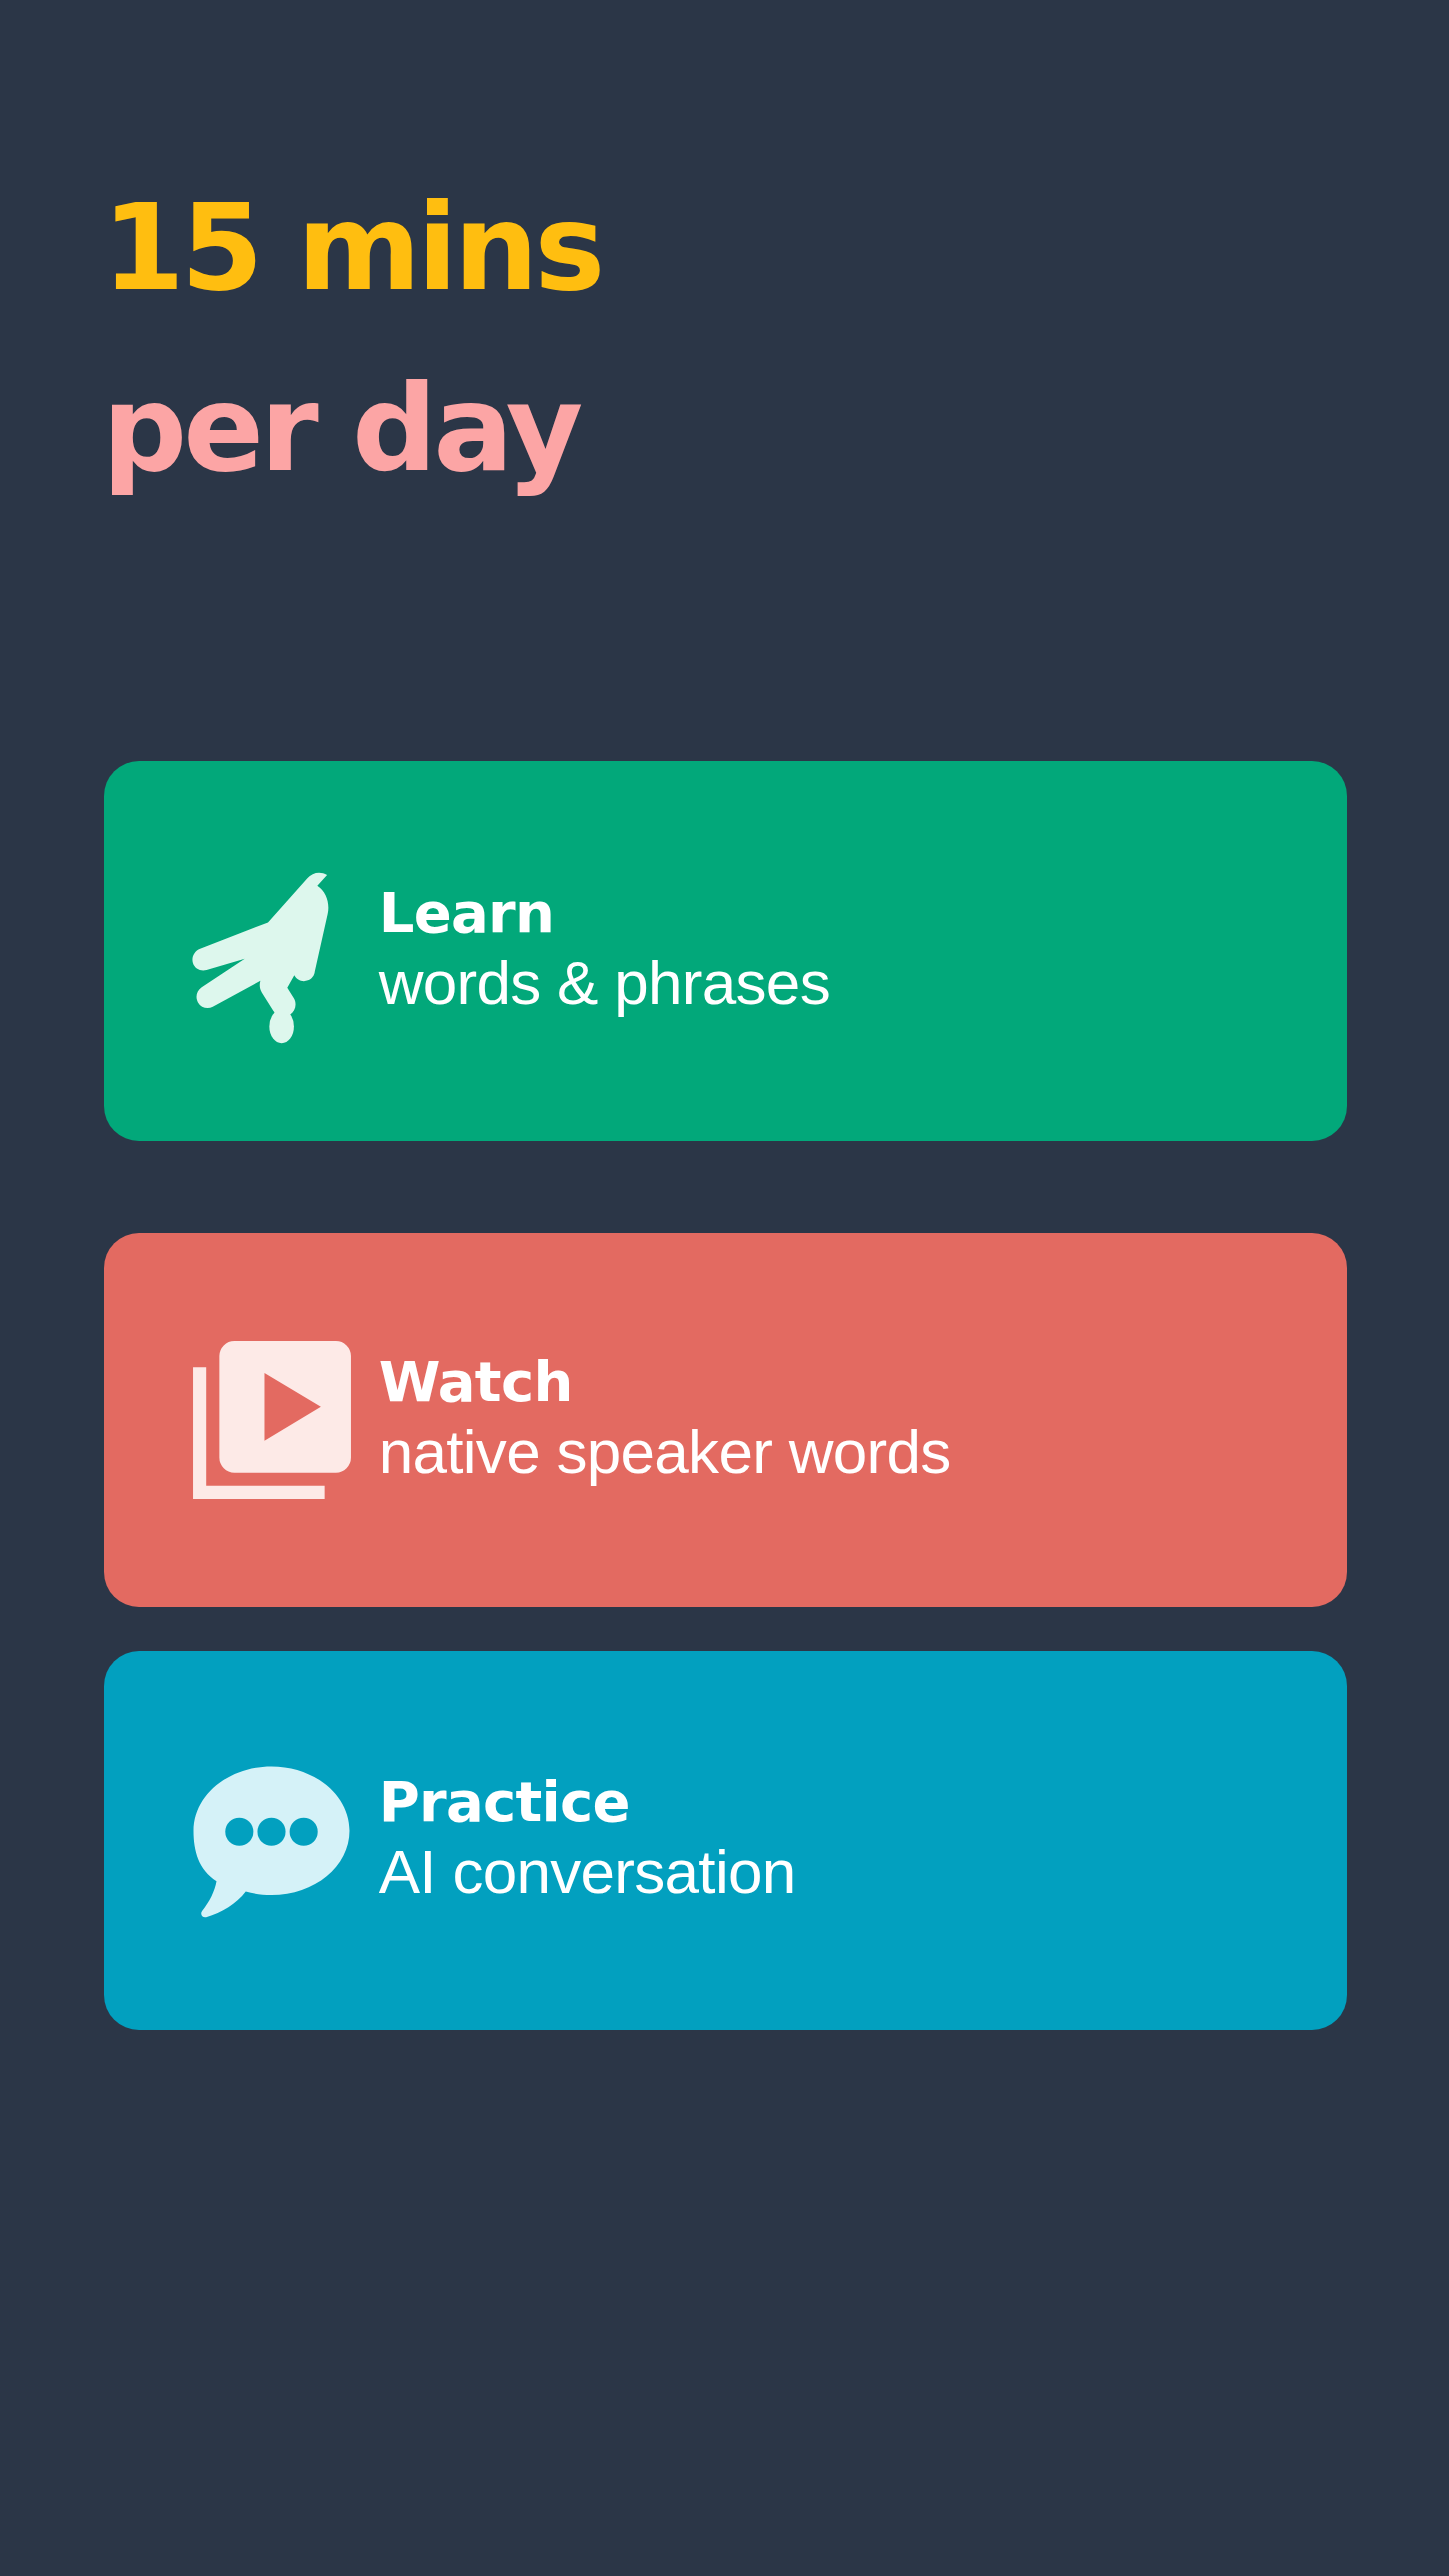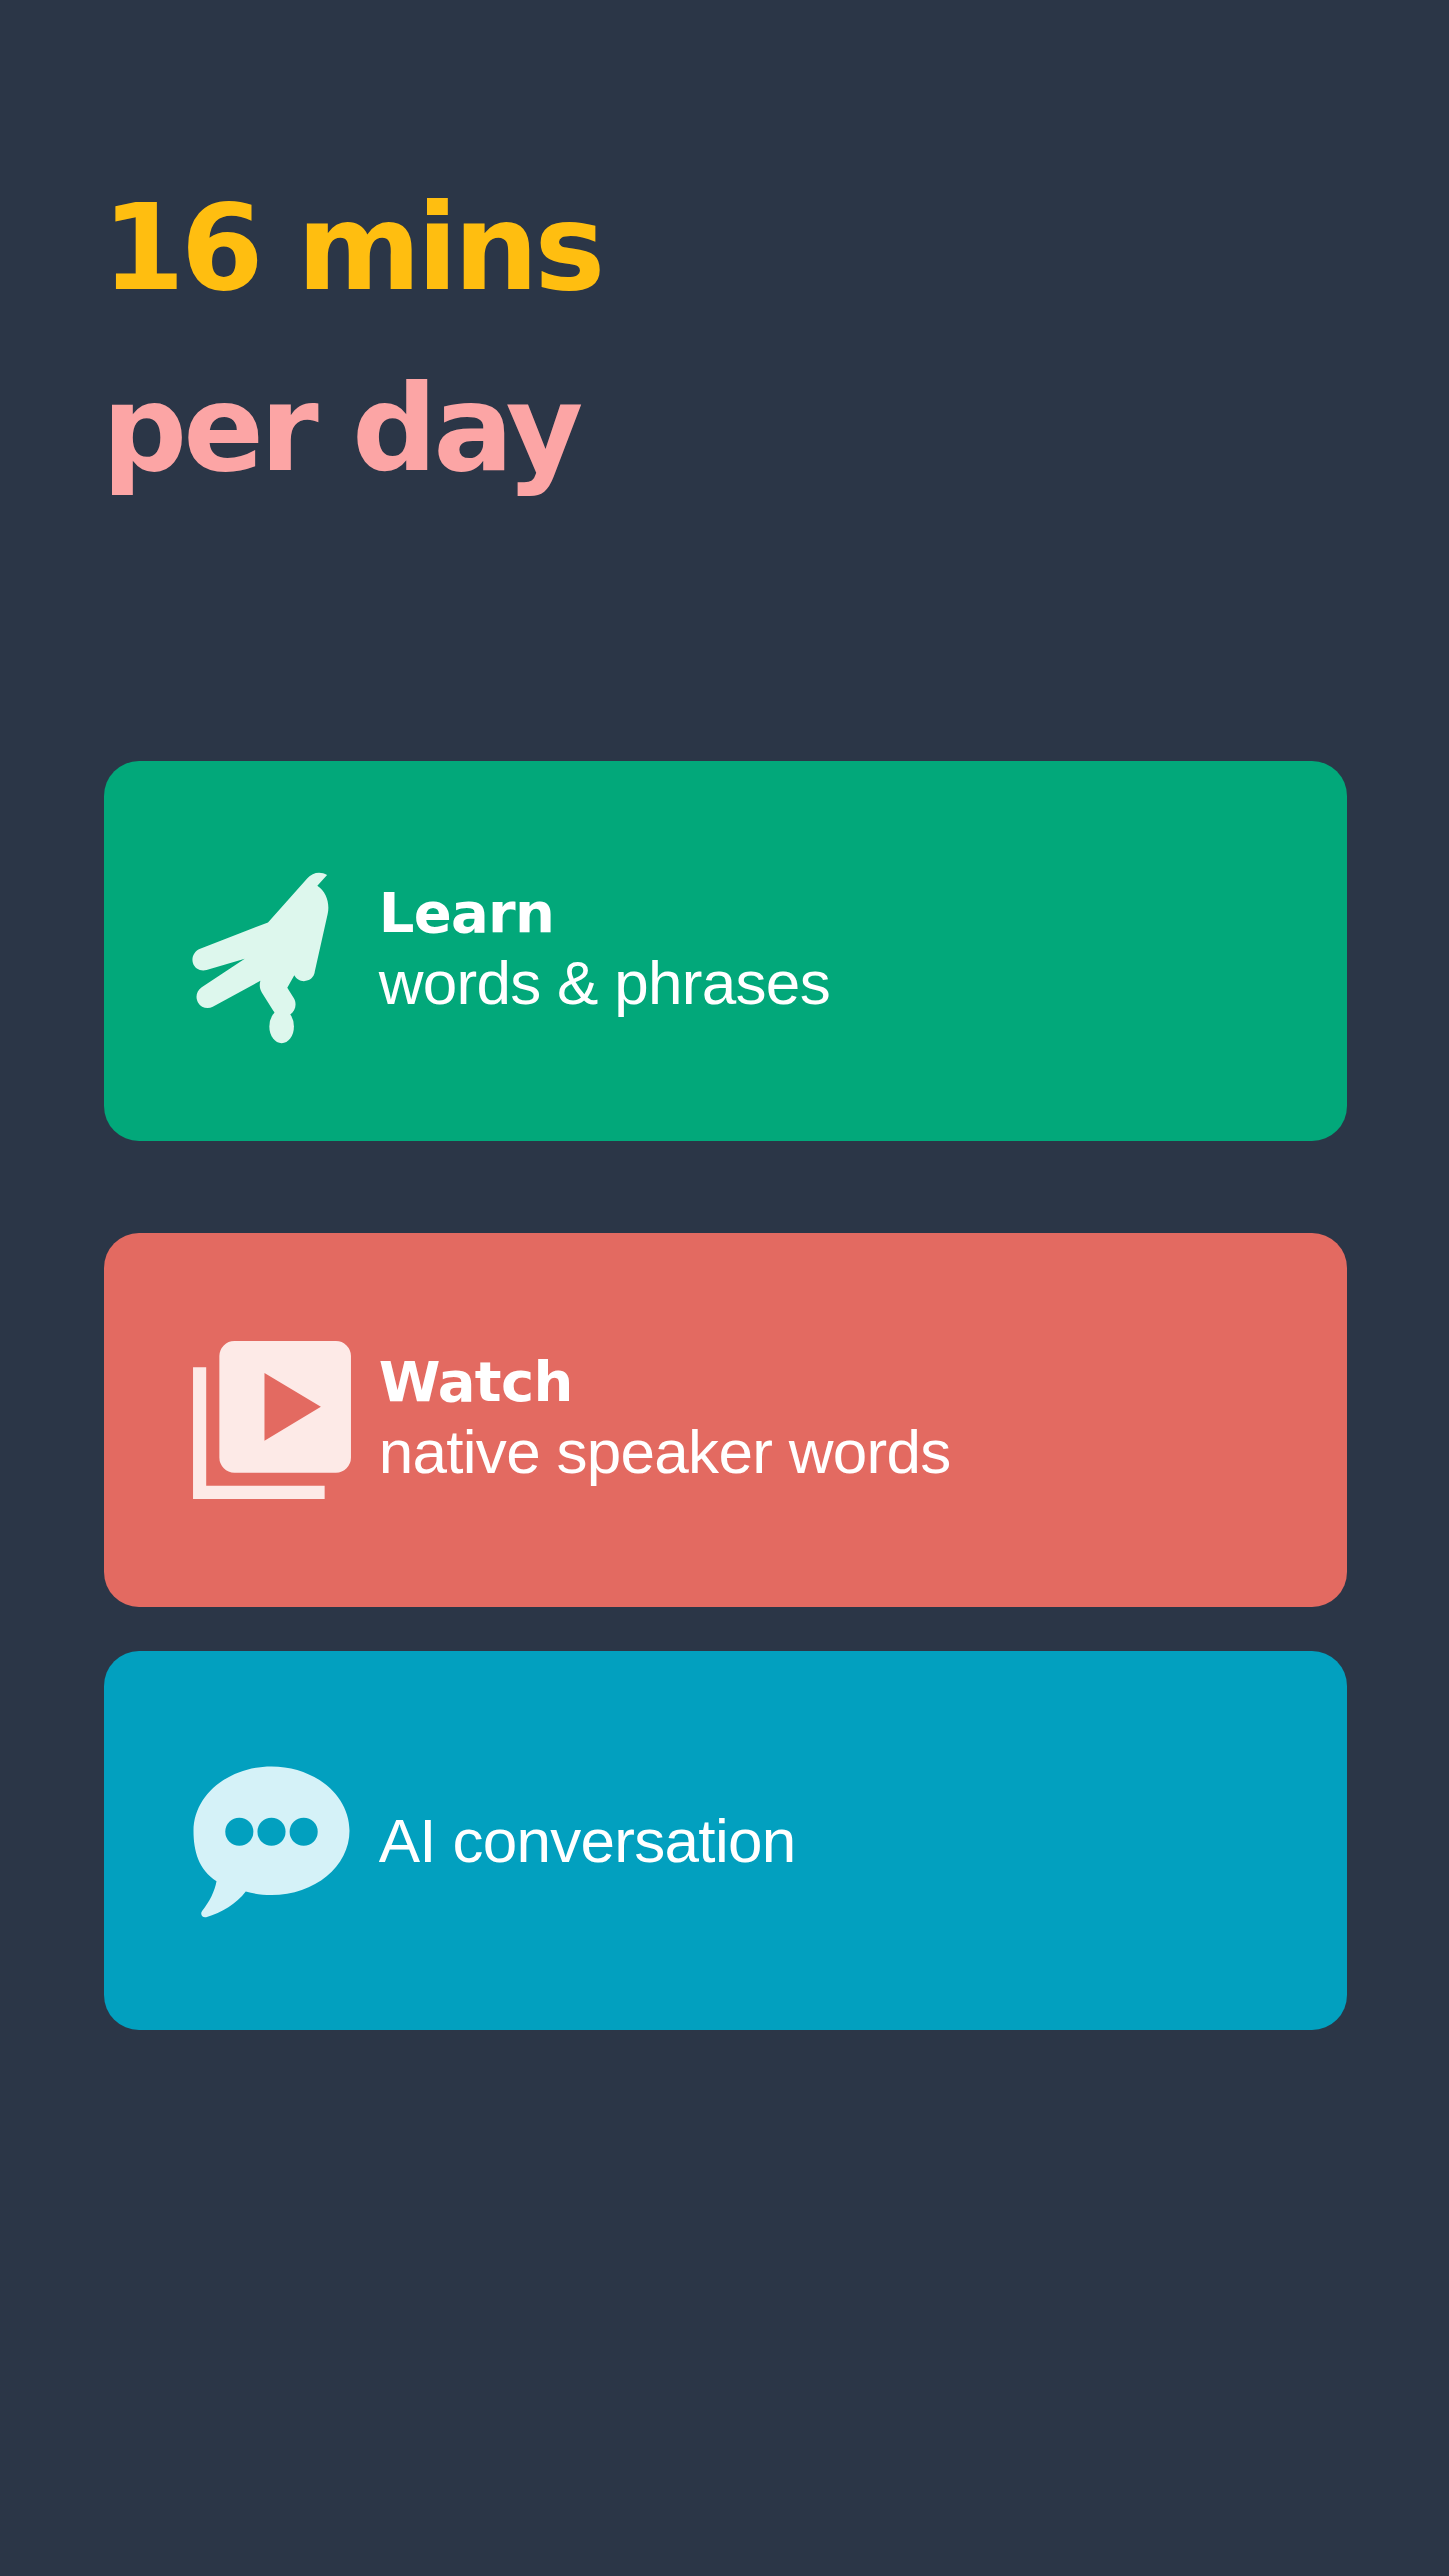--- a/index.html
+++ b/index.html
@@ -96,21 +96,21 @@
     letter-spacing: -0.7px;
     white-space: nowrap;
   }
 </style>
 </head>
 <body>
 
 <div class="page">
 
   <div class="headline">
-    <span class="headline-line accent">16 mins</span>
+    <span class="headline-line accent">15 mins</span>
     <span class="headline-line plain">per day</span>
   </div>
 
   <div class="card-stack">
 
     <div class="card green">
       <div class="card-icon">
         <svg width="195" height="195" viewBox="0 0 100 100" aria-hidden="true">
           <g fill="#ddf7ed">
             <path d="M78.5 10.8c-3.4-2.2-7.6-1.3-10.1 1.6L48.2 35.1 13.4 48.6c-3.0 1.2-4.6 4.4-3.7 7.3.9 2.9 4.0 4.5 7.0 3.6l19.6-5.8-22.1 14.6c-2.6 1.7-3.4 5.1-1.9 7.8 1.5 2.7 4.9 3.7 7.6 2.2l24.4-13.3c-.6 2.0-.4 4.2.8 6.1l5.8 9.3c1.8 2.9 5.6 3.8 8.5 2.0 2.9-1.8 3.8-5.6 2.0-8.5l-3.3-5.3 3.6-6.4c1.3 2.5 4.3 3.7 7.0 2.6 2.0-.8 3.3-2.6 3.5-4.6l6.6-29.4c1.2-5.4-.6-11.3-5.3-14.5z"></path>
@@ -142,19 +142,20 @@
     <div class="card blue">
       <div class="card-icon">
         <svg width="195" height="195" viewBox="0 0 100 100" aria-hidden="true">
           <path d="M50 12c22.1 0 40 14.8 40 33.0 0 18.2-17.9 33.0-40 33.0-4.6 0-9.0-.6-13.2-1.8-4.8 6.2-12.2 11.0-20.3 13.1-1.9.5-3.3-1.6-2.1-3.1 3.8-4.8 6.5-10.2 7.4-15.3C12.6 64.9 10 55.4 10 45.0 10 26.8 27.9 12 50 12z" fill="#d5f2f8"></path>
           <circle cx="33.5" cy="45.5" r="7.2" fill="#02a0bf"></circle>
           <circle cx="50.0" cy="45.5" r="7.2" fill="#02a0bf"></circle>
           <circle cx="66.5" cy="45.5" r="7.2" fill="#02a0bf"></circle>
         </svg>
       </div>
       <div class="card-text">
+        <span class="card-title">Practice</span>
         <span class="card-sub">AI conversation</span>
       </div>
     </div>
 
   </div>
 </div>
 
 
 </body></html>

